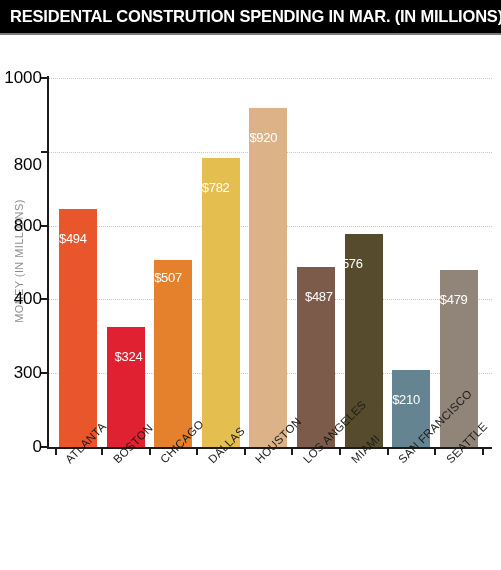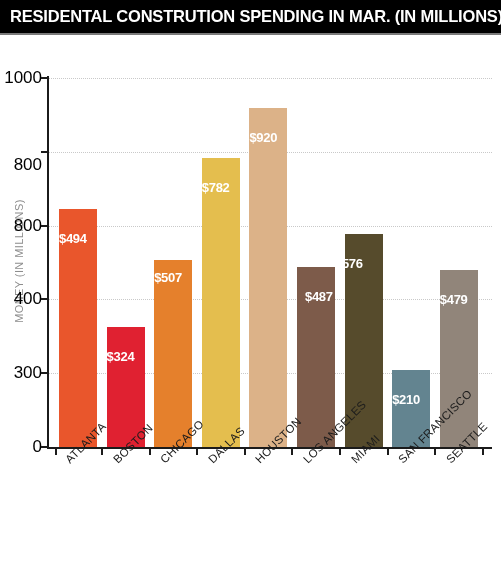--- a/index.html
+++ b/index.html
@@ -125,21 +125,21 @@
     position: absolute;
     bottom: 0;
     width: 38px;
   }
   .bar-value {
     position: absolute;
     left: 0;
     width: 26px;
     color: #ffffff;
     font-size: 13px;
-    font-weight: bold;
+    font-weight: normal;
     letter-spacing: -0.3px;
   }
 
   
   .x-tick {
     position: absolute;
     top: 414px;
     width: 2px;
     height: 6px;
     background: #1b1b1b;
@@ -187,21 +187,21 @@
       <div class="tick-mark" style="top: 220.4px;"></div>
       <div class="gridline" style="top: 147.6px;"></div>
       <div class="tick-mark" style="top: 146.6px;"></div>
       <div class="gridline" style="top: 73.8px;"></div>
       <div class="tick-mark" style="top: 72.8px;"></div>
       <div class="gridline" style="top: 0px;"></div>
       <div class="tick-mark" style="top: -1px;"></div>
       <div class="bar" title="ATLANTA: $645" style="left: 12px; height: 238.005px; background: rgb(233, 86, 44);"></div>
       <div class="bar-value" style="left: 12px; top: 152.995px;">$494</div>
       <div class="bar" title="BOSTON: $324" style="left: 59.6px; height: 119.556px; background: rgb(224, 33, 49);"></div>
-      <div class="bar-value" style="left: 59.6px; top: 271.444px;">$324</div>
+      <div class="bar-value" style="left: 59.6px; top: 271.444px; padding-left: 8px;">$324</div>
       <div class="bar" title="CHICAGO: $507" style="left: 107.2px; height: 187.083px; background: rgb(229, 128, 44);"></div>
       <div class="bar-value" style="left: 107.2px; top: 192px;">$507</div>
       <div class="bar" title="DALLAS: $782" style="left: 154.8px; height: 288.558px; background: rgb(228, 190, 78);"></div>
       <div class="bar-value" style="left: 154.8px; top: 102.442px;">$782</div>
       <div class="bar" title="HOUSTON: $920" style="left: 202.4px; height: 339.48px; background: rgb(220, 178, 136);"></div>
       <div class="bar-value" style="left: 202.4px; top: 51.52px;">$920</div>
       <div class="bar" title="LOS ANGELES: $487" style="left: 250px; height: 179.703px; background: rgb(125, 91, 74);"></div>
       <div class="bar-value" style="left: 250px; top: 211.297px; margin-left: 8px;">$487</div>
       <div class="bar" title="MIAMI: $576" style="left: 297.6px; height: 212.544px; background: rgb(86, 75, 44);"></div>
       <div class="bar-value" style="left: 288px; top: 178.456px;">$576</div>

